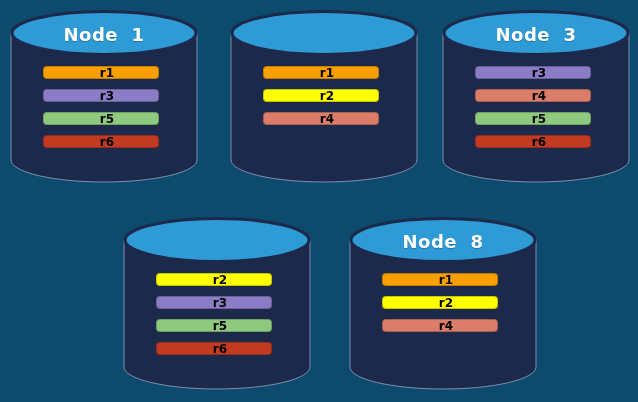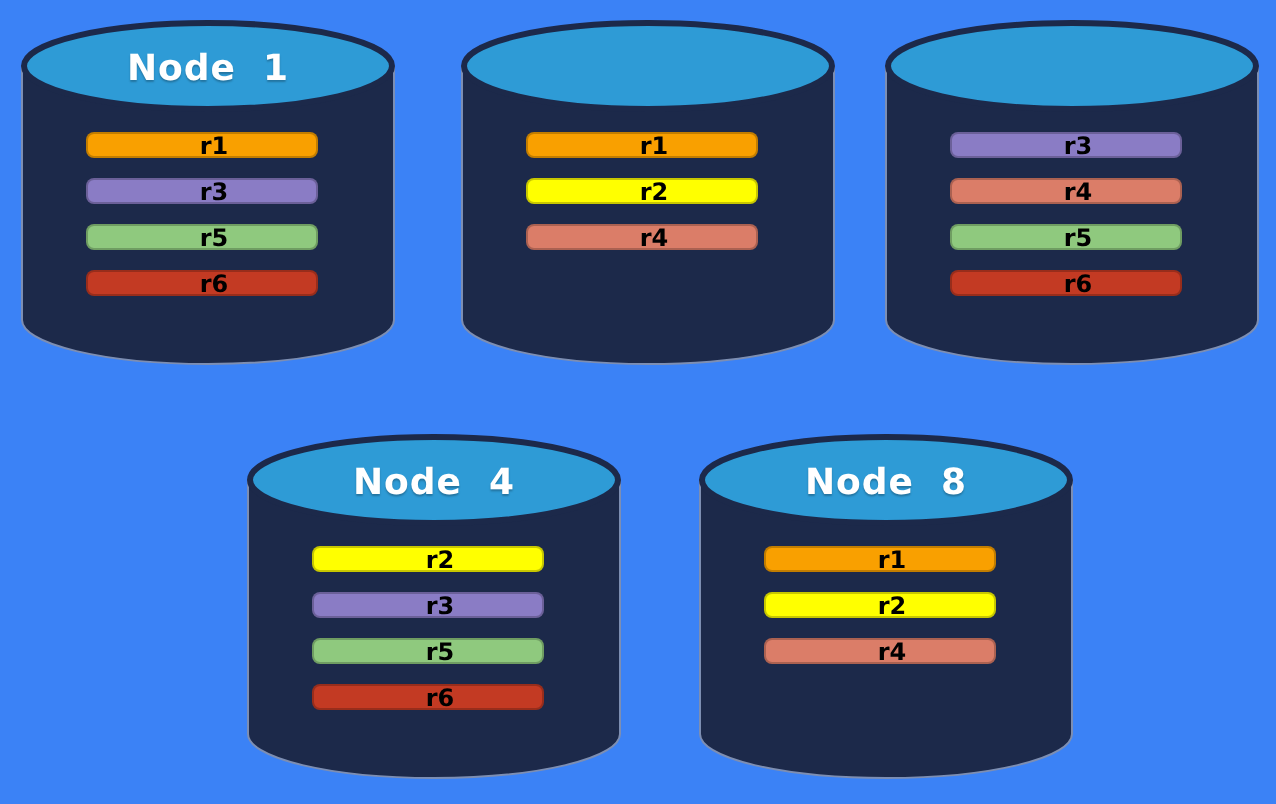--- a/index.html
+++ b/index.html
@@ -67,21 +67,21 @@
     font-size: 12px;
     font-weight: bold;
     color: #000000;
     line-height: 1;
     margin-left: 12px;
   }
 </style>
 </head>
 <body>
 
-<div id="canvas" style="background: #3b82f6;">
+<div id="canvas" style="background: #0c4a6e;">
 
 <div class="node node-1">
       <svg class="cyl" viewBox="0 0 190 176">
         <path class="cyl-body" d="M 2,24 L 2,151 A 93,22 0 0 0 188,151 L 188,24 Z" stroke-width="1" fill="#1C294A" stroke="#7D8EB2"></path>
         <ellipse class="cyl-top" cx="95" cy="24" rx="92" ry="21.5" stroke-width="3" fill="#2E9BD6" stroke="#1C294A"></ellipse>
       </svg>
       <div class="node-title" style="color: rgb(255, 255, 255);">Node  1</div>
       <div class="bars">
         <div class="bar" style="background: rgb(249, 160, 0);">
           <span class="bar-label" style="color: rgb(0, 0, 0);">r1</span>
@@ -112,41 +112,41 @@
         <div class="bar" style="background: rgb(219, 125, 104);">
           <span class="bar-label" style="color: rgb(0, 0, 0);">r4</span>
         </div>
       </div>
     </div>
     <div class="node node-3">
       <svg class="cyl" viewBox="0 0 190 176">
         <path class="cyl-body" d="M 2,24 L 2,151 A 93,22 0 0 0 188,151 L 188,24 Z" stroke-width="1" fill="#1C294A" stroke="#7D8EB2"></path>
         <ellipse class="cyl-top" cx="95" cy="24" rx="92" ry="21.5" stroke-width="3" fill="#2E9BD6" stroke="#1C294A"></ellipse>
       </svg>
+      <div class="node-title" style="color: rgb(255, 255, 255);">Node  3</div>
       <div class="bars">
         <div class="bar" style="background: rgb(138, 124, 197);">
           <span class="bar-label" style="color: rgb(0, 0, 0);">r3</span>
         </div>
         <div class="bar" style="background: rgb(219, 125, 104);">
           <span class="bar-label" style="color: rgb(0, 0, 0);">r4</span>
         </div>
         <div class="bar" style="background: rgb(143, 201, 126);">
           <span class="bar-label" style="color: rgb(0, 0, 0);">r5</span>
         </div>
         <div class="bar" style="background: rgb(195, 58, 35);">
           <span class="bar-label" style="color: rgb(0, 0, 0);">r6</span>
         </div>
       </div>
     </div>
     <div class="node node-4">
       <svg class="cyl" viewBox="0 0 190 176">
         <path class="cyl-body" d="M 2,24 L 2,151 A 93,22 0 0 0 188,151 L 188,24 Z" stroke-width="1" fill="#1C294A" stroke="#7D8EB2"></path>
         <ellipse class="cyl-top" cx="95" cy="24" rx="92" ry="21.5" stroke-width="3" fill="#2E9BD6" stroke="#1C294A"></ellipse>
       </svg>
-      <div class="node-title" style="color: rgb(255, 255, 255);">Node  4</div>
       <div class="bars">
         <div class="bar" style="background: rgb(255, 255, 0);">
           <span class="bar-label" style="color: rgb(0, 0, 0);">r2</span>
         </div>
         <div class="bar" style="background: rgb(138, 124, 197);">
           <span class="bar-label" style="color: rgb(0, 0, 0);">r3</span>
         </div>
         <div class="bar" style="background: rgb(143, 201, 126);">
           <span class="bar-label" style="color: rgb(0, 0, 0);">r5</span>
         </div>

